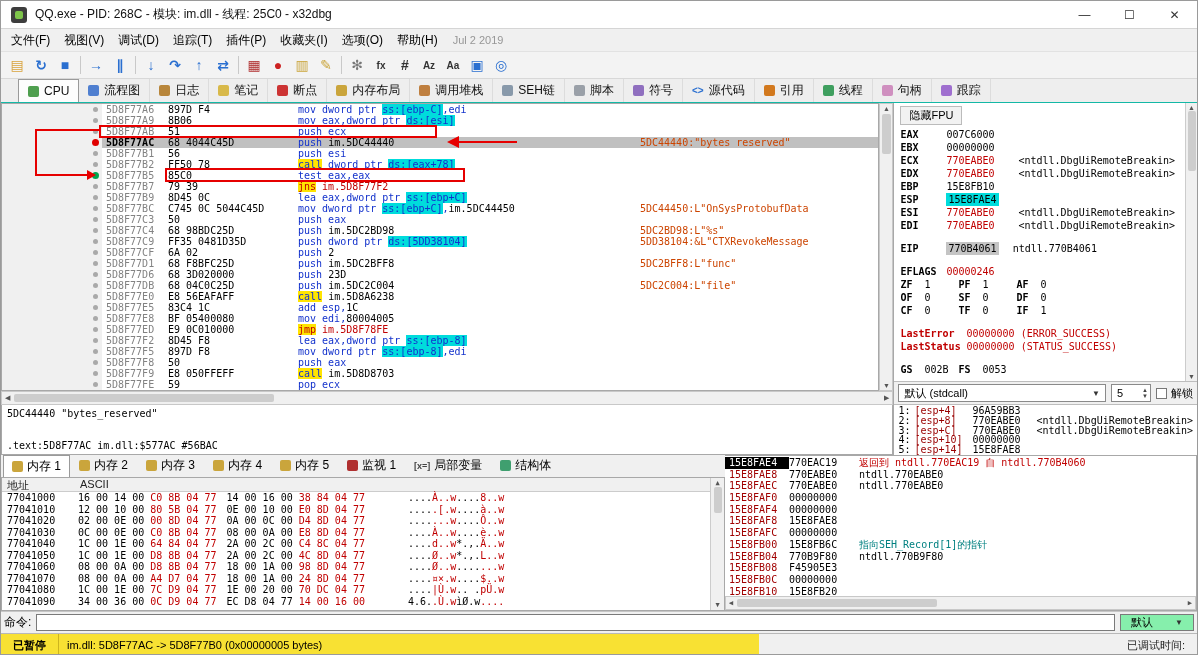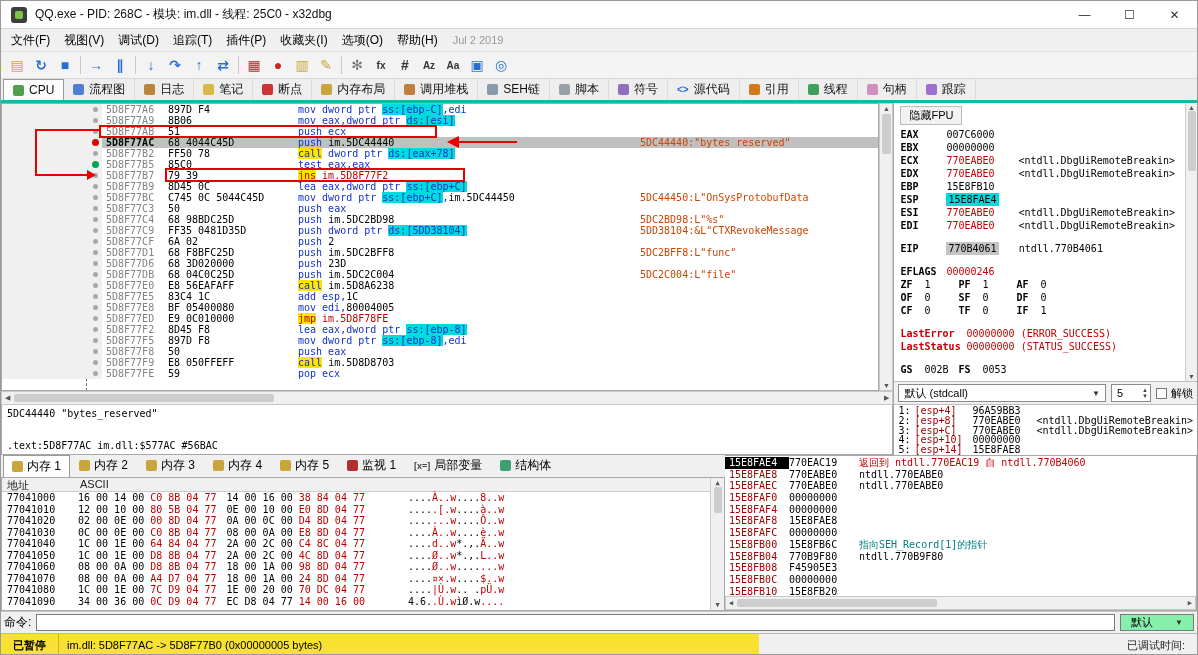--- a/index.html
+++ b/index.html
@@ -18,21 +18,21 @@
   .menubar{height:22px;display:flex;align-items:center;padding-left:3px;background:#f0f0f0}
   .menu-item{padding:2px 7px}
   .menu-date{color:#979797;margin-left:8px;font-size:11px}
 
   
   .toolbar{height:28px;display:flex;align-items:center;padding-left:4px;background:#f3f3f3;border-top:1px solid #e2e2e2;border-bottom:1px solid #d8d8d8}
   .tool-btn{width:24px;height:24px;display:flex;align-items:center;justify-content:center;font-size:14px;font-weight:bold}
   .tool-sep{width:1px;height:18px;background:#c9c9c9;margin:0 3px}
 
   
-  .tabbar{height:24px;display:flex;align-items:stretch;background:#eeeeee;border-bottom:3px solid #14b8a6;padding-left:2px}
+  .tabbar{height:24px;display:flex;align-items:stretch;background:#eeeeee;border-bottom:1px solid #14b8a6;padding-left:17px}
   .vtab{display:flex;align-items:center;gap:5px;padding:0 9px;font-size:12px;color:#111;border-right:1px solid #dcdcdc}
   .vtab.active{background:#fdfdfd;border:1px solid #9a9a9a;border-bottom:none}
   .vtab-icon{width:11px;height:11px;border-radius:2px;display:inline-block;flex:none}
   .vtab-glyph{font-weight:bold;color:#2a6fd0;font-size:10px}
 
   
   .main{display:flex;height:352px}
   .left-col{width:974px;display:flex;flex-direction:column}
   .disasm-wrap{display:flex;height:288px}
   .disasm{position:relative;flex:1;background:#fff;border:1px solid #a8a8a8;overflow:hidden}
@@ -68,21 +68,21 @@
   .registers{height:279px;background:#fff;border-bottom:1px solid #bdbdbd;display:flex}
   .reg-content{flex:1;padding:2px 0 0 6px;font-family:"DejaVu Sans Mono",monospace;font-size:10px;overflow:hidden}
   .hidefpu{font-size:11px;font-family:"Liberation Sans","DejaVu Sans",sans-serif;padding:1px 8px;border:1px solid #bbb;background:#f2f2f2;display:inline-block;margin:1px 0 3px 0}
   .reg-line{height:13px;line-height:13px;white-space:pre}
   .reg-line.gap{height:10px}
   .reg-line.red{color:#c00000}
   .reg-name{display:inline-block;width:46px;font-weight:bold}
   .reg-val{display:inline-block;min-width:64px;margin-right:8px}
   .reg-val.red{color:#c00000}
   .reg-val.esp{background:#00dcdc;min-width:0;padding:0 2px;margin-right:20px}
-  .reg-val.eip{background:#c4c4c4;min-width:0;padding:0 2px;margin-right:20px}
+  .reg-val.eip{background:#c4c4c4;min-width:0;padding:0 2px;margin-right:14px}
   .flag-item{display:inline-block;width:58px}
   .flag-item b{display:inline-block;width:24px}
   .lw{display:inline-block;width:66px}
   .reg-scroll{width:12px;background:#f0f0f0;border-left:1px solid #ccc;display:flex;flex-direction:column;align-items:center;justify-content:space-between;font-size:7px;color:#555;padding:1px 0}
   .reg-thumb{width:8px;height:60px;background:#cdcdcd;border-radius:2px}
 
   .conv-row{height:22px;display:flex;align-items:center;gap:5px;padding:0 4px;background:#f0f0f0}
   .combo{flex:1;height:18px;background:#fff;border:1px solid #8a8a8a;display:flex;align-items:center;padding:0 5px;font-size:11px}
   .combo-arrow{margin-left:auto;font-size:8px;color:#333}
   .spinner{width:40px;height:18px;border:1px solid #8a8a8a;background:#fff;display:flex;align-items:center;padding-left:5px;font-size:11px}
@@ -272,20 +272,21 @@
       <div class="disasm" id="disasm-rows">
         <div class="jl jl-v" style="left:88px;top:83px;height:154px"></div>
         <div class="jl jl-h" style="left:88px;top:83px;width:11px"></div>
         <div class="jl jl-h" style="left:88px;top:237px;width:11px"></div>
         <div class="jl jl-v" style="left:84px;top:226px;height:61px"></div>
         <div class="jl jl-h" style="left:84px;top:226px;width:15px"></div>
       <div class="drow"><span class="dside"><span class="bullet"></span></span><span class="daddr">5D8F77A6</span><span class="dbytes">897D F4</span><span class="dinstr"><span class="mn">mov</span> dword ptr <span class="mem">ss:[ebp-C]</span>,edi</span><span class="dcomment"></span></div>
           <div class="drow"><span class="dside"><span class="bullet"></span></span><span class="daddr">5D8F77A9</span><span class="dbytes">8B06</span><span class="dinstr"><span class="mn">mov</span> eax,dword ptr <span class="mem">ds:[esi]</span></span><span class="dcomment"></span></div>
           <div class="drow"><span class="dside"><span class="bullet"></span></span><span class="daddr">5D8F77AB</span><span class="dbytes">51</span><span class="dinstr"><span class="mn">push</span> ecx</span><span class="dcomment"></span></div>
           <div class="drow sel"><span class="dside"><span class="bullet red"></span></span><span class="daddr">5D8F77AC</span><span class="dbytes">68 4044C45D</span><span class="dinstr"><span class="mn">push</span> <span class="num">im.5DC44440</span></span><span class="dcomment">5DC44440:"bytes_reserved"</span></div>
+          <div class="drow"><span class="dside"><span class="bullet"></span></span><span class="daddr">5D8F77B1</span><span class="dbytes">56</span><span class="dinstr"><span class="mn">push</span> esi</span><span class="dcomment"></span></div>
           <div class="drow"><span class="dside"><span class="bullet"></span></span><span class="daddr">5D8F77B2</span><span class="dbytes">FF50 78</span><span class="dinstr"><span class="mc">call</span> dword ptr <span class="mem">ds:[eax+78]</span></span><span class="dcomment"></span></div>
           <div class="drow"><span class="dside"><span class="bullet green"></span></span><span class="daddr">5D8F77B5</span><span class="dbytes">85C0</span><span class="dinstr"><span class="mn">test</span> eax,eax</span><span class="dcomment"></span></div>
           <div class="drow"><span class="dside"><span class="bullet"></span></span><span class="daddr">5D8F77B7</span><span class="dbytes">79 39</span><span class="dinstr"><span class="mj">jns</span> <span class="jt">im.5D8F77F2</span></span><span class="dcomment"></span></div>
           <div class="drow"><span class="dside"><span class="bullet"></span></span><span class="daddr">5D8F77B9</span><span class="dbytes">8D45 0C</span><span class="dinstr"><span class="mn">lea</span> eax,dword ptr <span class="mem">ss:[ebp+C]</span></span><span class="dcomment"></span></div>
           <div class="drow"><span class="dside"><span class="bullet"></span></span><span class="daddr">5D8F77BC</span><span class="dbytes">C745 0C 5044C45D</span><span class="dinstr"><span class="mn">mov</span> dword ptr <span class="mem">ss:[ebp+C]</span>,<span class="num">im.5DC44450</span></span><span class="dcomment">5DC44450:L"OnSysProtobufData</span></div>
           <div class="drow"><span class="dside"><span class="bullet"></span></span><span class="daddr">5D8F77C3</span><span class="dbytes">50</span><span class="dinstr"><span class="mn">push</span> eax</span><span class="dcomment"></span></div>
           <div class="drow"><span class="dside"><span class="bullet"></span></span><span class="daddr">5D8F77C4</span><span class="dbytes">68 98BDC25D</span><span class="dinstr"><span class="mn">push</span> <span class="num">im.5DC2BD98</span></span><span class="dcomment">5DC2BD98:L"%s"</span></div>
           <div class="drow"><span class="dside"><span class="bullet"></span></span><span class="daddr">5D8F77C9</span><span class="dbytes">FF35 0481D35D</span><span class="dinstr"><span class="mn">push</span> dword ptr <span class="mem">ds:[5DD38104]</span></span><span class="dcomment">5DD38104:&amp;L"CTXRevokeMessage</span></div>
           <div class="drow"><span class="dside"><span class="bullet"></span></span><span class="daddr">5D8F77CF</span><span class="dbytes">6A 02</span><span class="dinstr"><span class="mn">push</span> <span class="num">2</span></span><span class="dcomment"></span></div>
           <div class="drow"><span class="dside"><span class="bullet"></span></span><span class="daddr">5D8F77D1</span><span class="dbytes">68 F8BFC25D</span><span class="dinstr"><span class="mn">push</span> <span class="num">im.5DC2BFF8</span></span><span class="dcomment">5DC2BFF8:L"func"</span></div>

